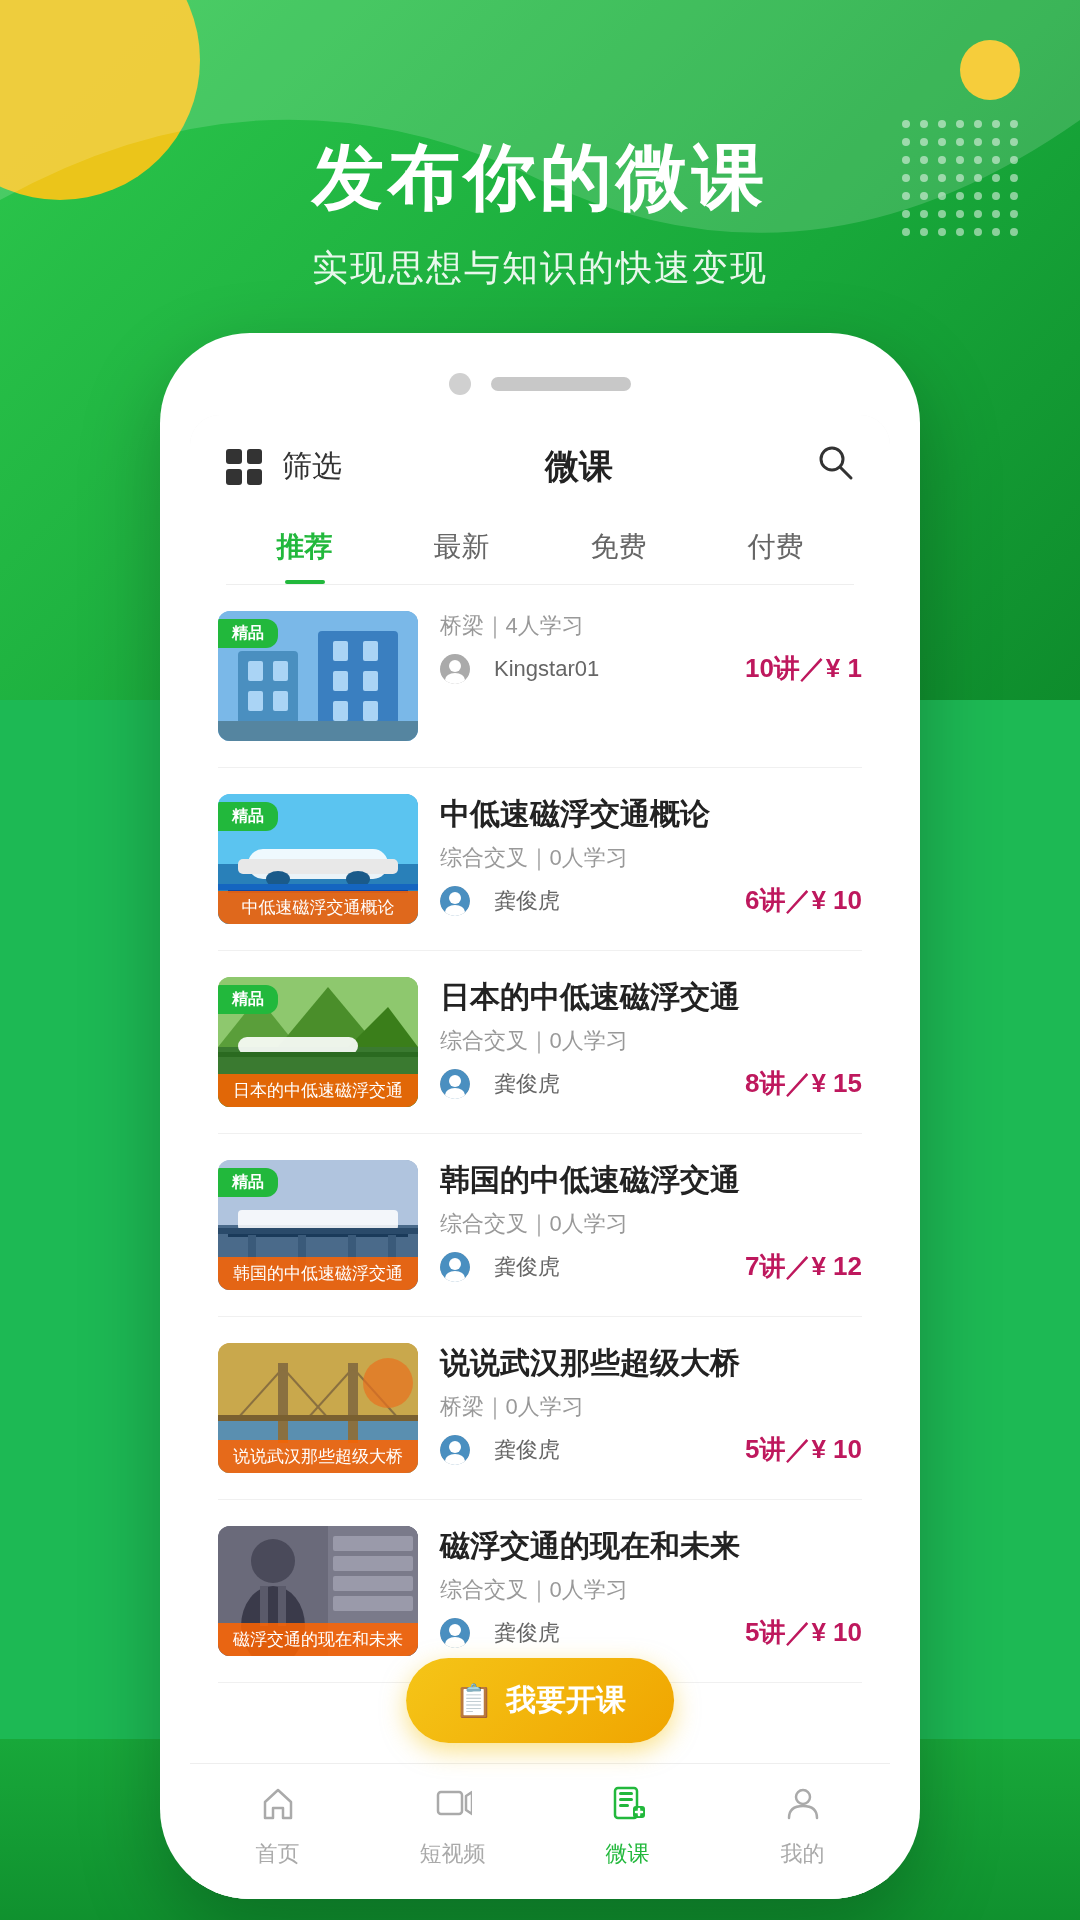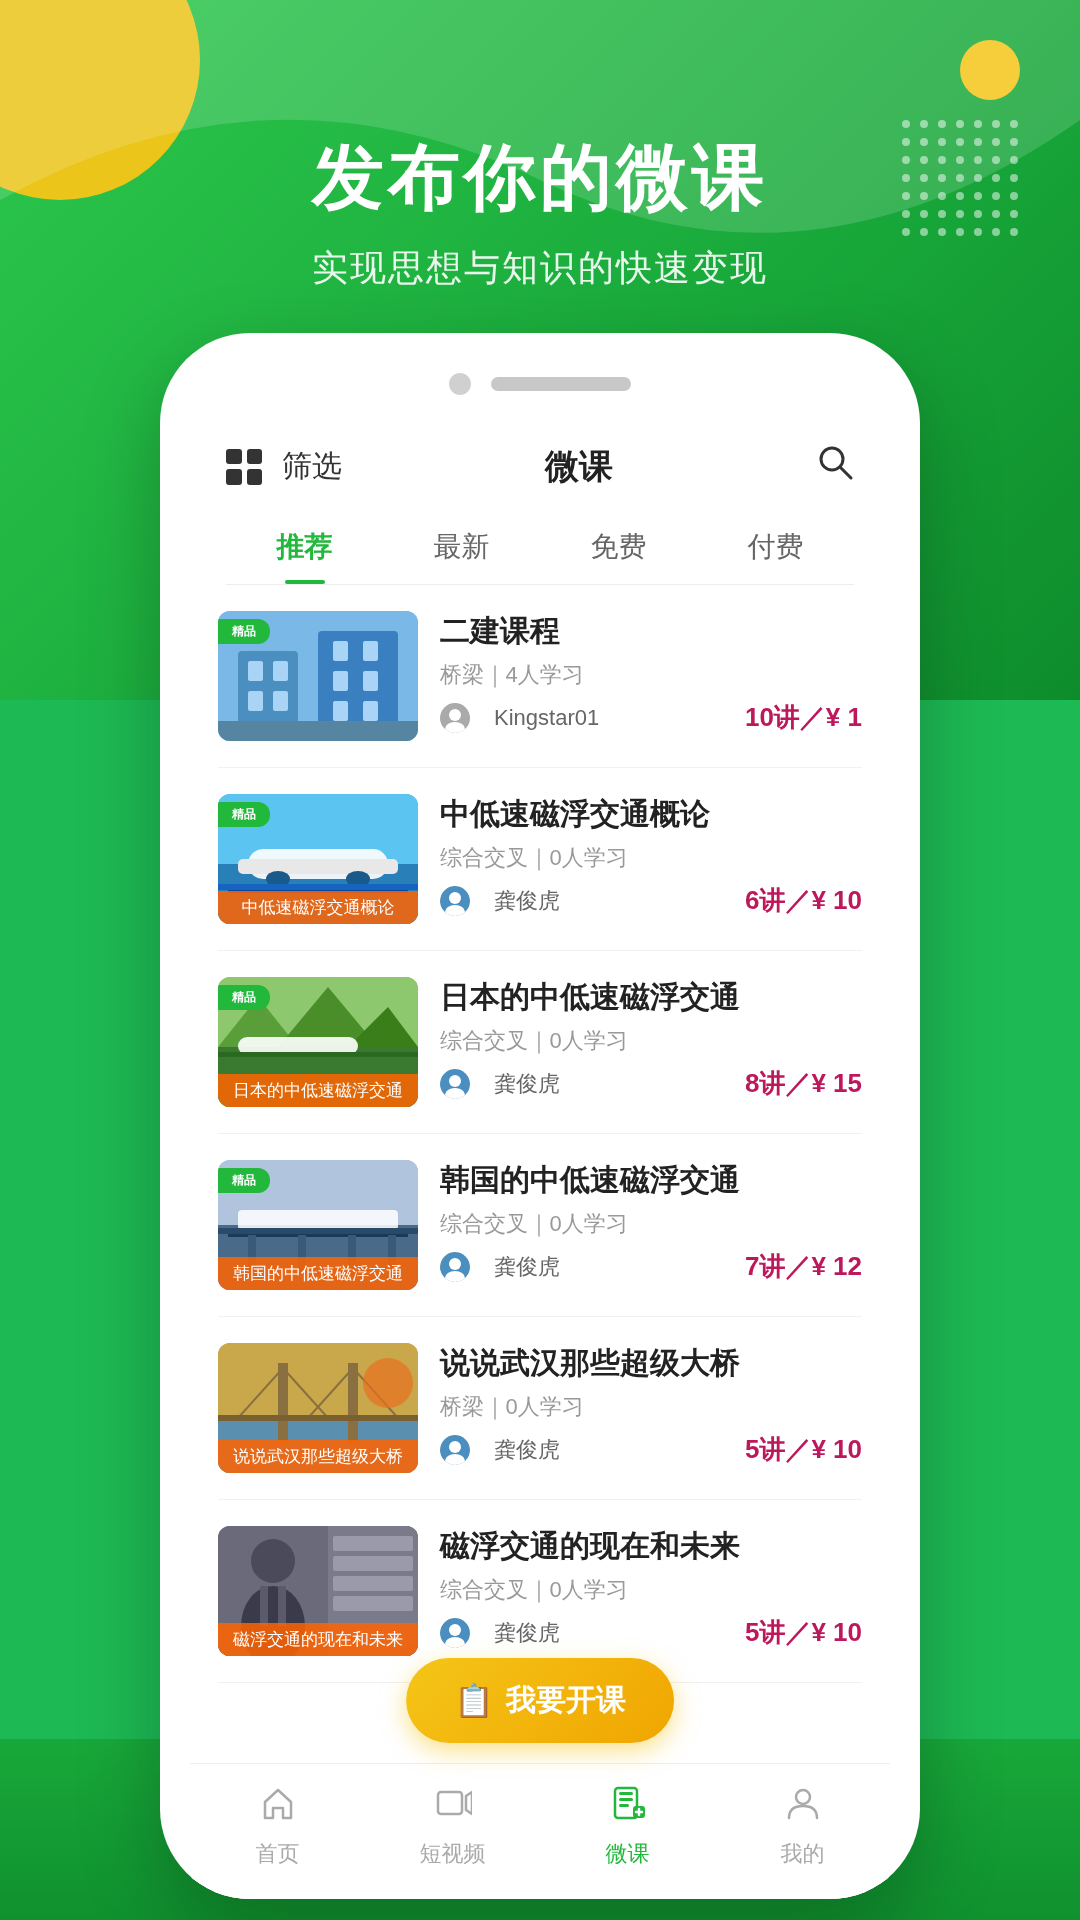--- a/index.html
+++ b/index.html
@@ -211,21 +211,21 @@
       background: #ddd;
       flex-shrink: 0;
       position: relative;
       overflow: hidden;
     }
     .course-badge {
       position: absolute;
       top: 8px; left: 0;
       background: #22b83c;
       color: white;
-      font-size: 12px;
+      font-size: 16px;
       padding: 4px 14px;
       border-radius: 0 12px 12px 0;
       font-weight: 600;
     }
     .course-thumb-label {
       position: absolute;
       bottom: 0; left: 0; right: 0;
       background: rgba(255,100,0,0.85);
       color: white;
       font-size: 17px;
@@ -479,21 +479,20 @@
                 <rect x="115" y="60" width="15" height="20" fill="#aad4f5" rx="2"></rect>
                 <rect x="145" y="60" width="15" height="20" fill="#aad4f5" rx="2"></rect>
                 <rect x="115" y="90" width="15" height="20" fill="#aad4f5" rx="2"></rect>
                 <rect x="145" y="90" width="15" height="20" fill="#aad4f5" rx="2"></rect>
                 <rect x="0" y="110" width="200" height="20" fill="#5585a0"></rect>
               </svg>
             </div>
             <div class="course-badge">精品</div>
           </div>
           <div class="course-info">
-            <div class="course-title">二建课程</div>
             <div class="course-meta">桥梁｜4人学习</div>
             <div class="course-author-row">
               <div class="course-author">
                 <div class="author-avatar">
                   <svg width="30" height="30" viewBox="0 0 30 30">
                       <circle cx="15" cy="15" r="15" fill="#aaa"></circle>
                       <circle cx="15" cy="12" r="6" fill="white"></circle>
                       <ellipse cx="15" cy="26" rx="10" ry="7" fill="white"></ellipse>
                     </svg>
                 </div>

